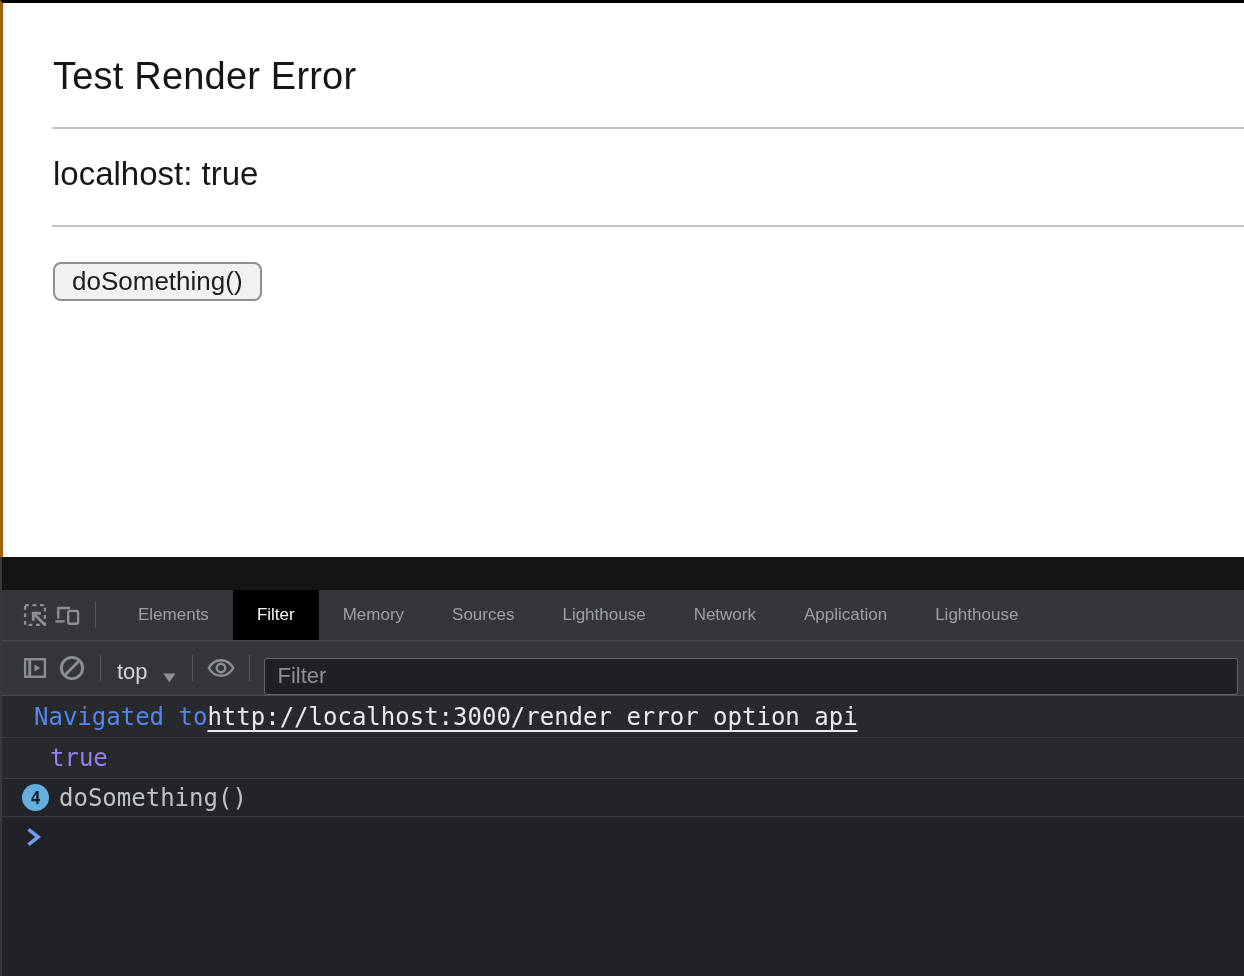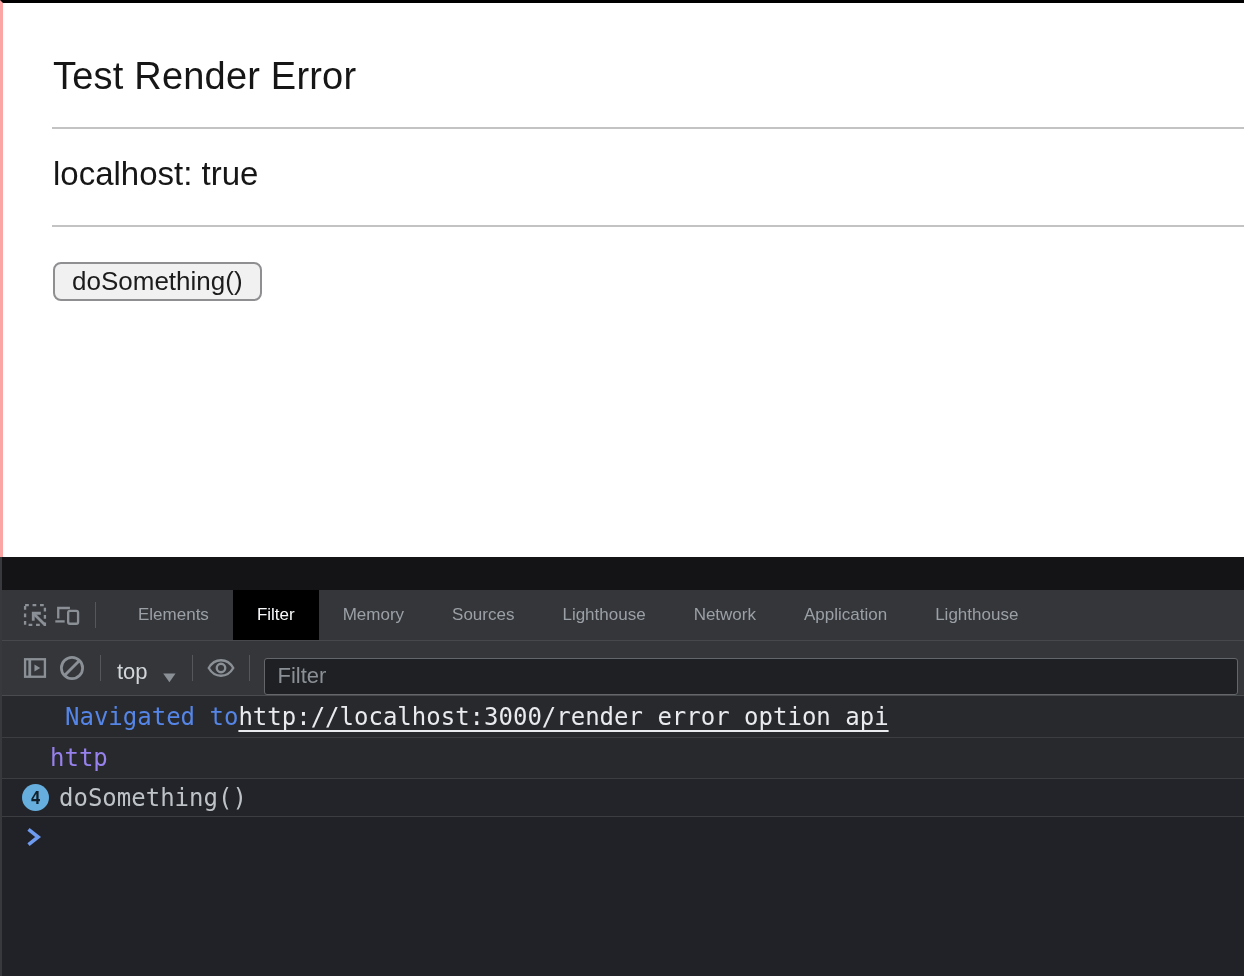--- a/index.html
+++ b/index.html
@@ -10,21 +10,21 @@
     overflow: hidden;
     font-family: "Liberation Sans", sans-serif;
     background: #212227;
   }
 
   
   .page {
     height: 557px; flex: none;
     background: #ffffff;
     border-top: 3px solid #000;
-    border-left: 3px solid #fca5a5;
+    border-left: 3px solid #a16207;
     overflow: hidden;
     color: #161616;
   }
   .page h1 {
     margin: 50px 0 0 50px;
     font-size: 38px; font-weight: 400; line-height: 46px;
     letter-spacing: 0.2px;
   }
   .page .rule {
     border: none; border-top: 2px solid #c3c3c3;
@@ -97,21 +97,21 @@
   .filter-input::placeholder { color: #8a9096; }
 
   
   .console { flex: 1; display: flex; flex-direction: column; overflow: hidden;
     font-family: "DejaVu Sans Mono", "Liberation Mono", monospace; font-size: 24px; }
   .c-row {
     flex: none; display: flex; align-items: center;
     border-bottom: 1px solid #3b3d41;
     white-space: nowrap; overflow: hidden;
   }
-  .c-row.info   { height: 42px; background: #28292d; padding-left: 63px; }
+  .c-row.info   { height: 42px; background: #28292d; padding-left: 32px; }
   .c-row.result { height: 41px; background: #28292d; padding-left: 48px; }
   .c-row.log    { height: 38px; background: #232429; padding-left: 20px; }
   .c-row.prompt { height: 40px; background: #212227; border-bottom: none; padding-left: 22px; }
   .c-filler { flex: 1; background: #212227; }
 
   .info-text { color: #5585e6; }
   .info-link { color: #e8eaed; text-decoration: underline; text-underline-offset: 5px; cursor: pointer; }
   .result-text { color: #9781ec; }
   .log-text { color: #bec3c7; }
   .repeat-badge {
@@ -200,21 +200,21 @@
       <div class="vsep"></div>
       <input class="filter-input" type="text" placeholder="Filter" style="">
     </div>
 
     <div class="console">
       <div class="c-row info">
         <span class="info-text">Navigated to </span>
         <a class="info-link">http://localhost:3000/render_error_option_api</a>
       </div>
       <div class="c-row result">
-        <span class="result-text">http</span>
+        <span class="result-text">true</span>
       </div>
       <div class="c-row log">
         <span class="repeat-badge">4</span>
         <span class="log-text">doSomething()</span>
       </div>
       <div class="c-row prompt">
         <span class="prompt-chevron">
           <svg class="icon-svg" width="20" height="22" viewBox="0 0 14 16" fill="none" stroke="#6e9af0" stroke-width="2.6">
             <path d="M3 2.5 L10 8 L3 13.5"></path>
           </svg>

